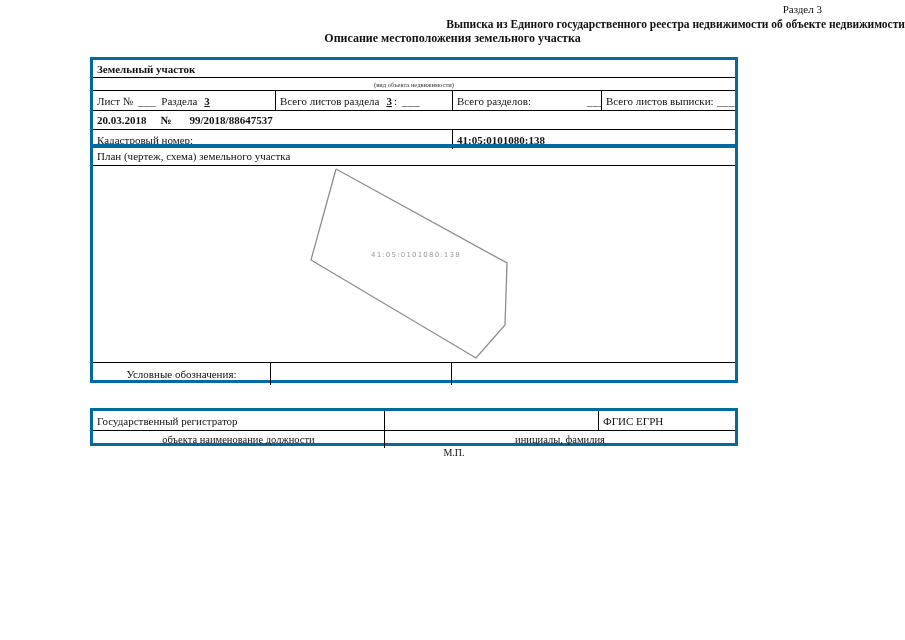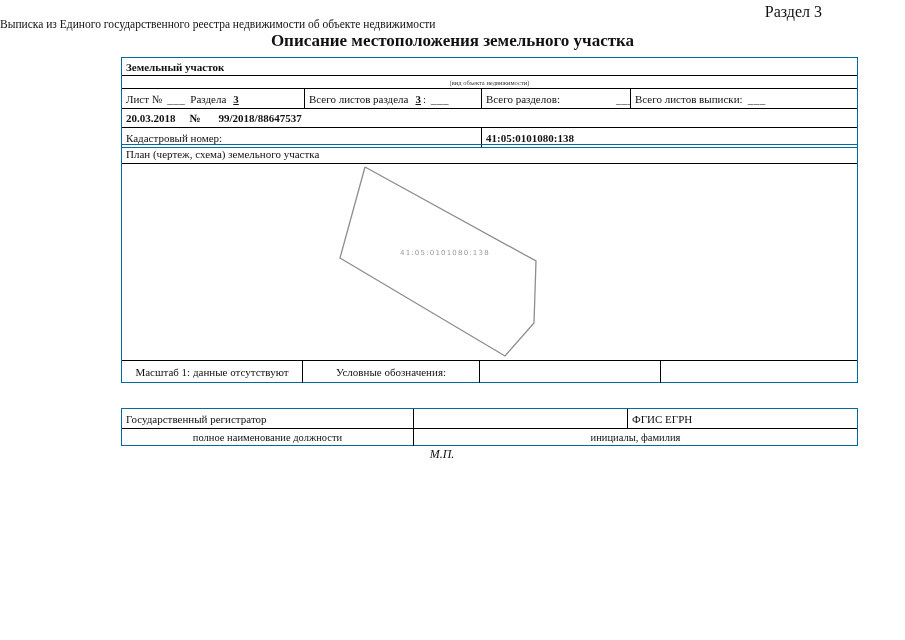--- a/index.html
+++ b/index.html
@@ -6,36 +6,35 @@
   .page{
     position:relative;
     width:905px;height:640px;
     background:#ffffff;
     font-family:"Liberation Serif","DejaVu Serif",serif;
     color:#111;
     overflow:hidden;
   }
   .section-label{
     position:absolute;top:3px;right:83px;
-    font-size:16px;
+    font-size:11px;
   }
   .title1{
     position:absolute;top:18px;left:0;width:100%;
-    text-align:left;font-size:11.5px;
+    text-align:right;font-size:11.5px;font-weight:bold;
   }
   .title2{
     position:absolute;top:31px;left:0;width:100%;
-    text-align:center;font-size:17px;font-weight:bold;
+    text-align:center;font-size:12px;font-weight:bold;
   }
   .tbl{
-    position:absolute;left:90px;width:737px;
-    border:1px solid #0369a1;
+    position:absolute;left:90px;width:648px;
+    border:3px solid #0369a1;
     box-sizing:border-box;
     font-size:11px;
-    margin-left:31px;
   }
   .row{display:flex;box-sizing:border-box;border-top:1px solid #000;align-items:center;}
   .row:first-child{border-top:none;}
   .cell{box-sizing:border-box;border-left:1px solid #000;height:100%;display:flex;align-items:center;overflow:hidden;white-space:nowrap;}
   .cell:first-child{border-left:none;}
   .cell.left{justify-content:flex-start;padding-left:4px;}
   .cell.center{justify-content:center;}
   .bold{font-weight:bold;}
   .val3{font-weight:bold;text-decoration:underline;padding:0 2px;}
   .blank{letter-spacing:0.5px;}
@@ -68,22 +67,22 @@
     font-family:"DejaVu Sans",sans-serif;
   }
   
   #registrar-table{top:408px;height:38px;}
   #registrar-table .r1{height:19px;}
   #registrar-table .r2{height:18px;font-size:10.5px;}
   .c-reg1{width:291px;}
   .c-reg2{width:214px;}
   .c-reg3{flex:1;}
   .stamp{
-    position:absolute;left:78px;top:447px;width:728px;
-    text-align:center;font-size:12px;font-style:italic;
+    position:absolute;left:90px;top:447px;width:728px;
+    text-align:center;font-size:10px;
   }
   .gap1{display:inline-block;width:14px;}
   .gap2{display:inline-block;width:18px;}
   .sp{display:inline-block;width:5px;}
 </style>
 </head>
 <body>
 
 <div class="page">
 
@@ -146,34 +145,33 @@
     <div class="row head">
       <div class="cell left">План (чертеж, схема) земельного участка</div>
     </div>
     <div class="draw">
       <svg width="725" height="196" viewBox="0 0 725 196">
         <polyline fill="none" stroke="#8d8d8d" stroke-width="1.3" stroke-linejoin="miter" points="243,3 414,97 412,159 383,192 218,94 243,3"></polyline>
       </svg>
       <div class="parcel-label">41:05:0101080:138</div>
     </div>
     <div class="row foot">
-      <div class="cell center c-scale">Масштаб 1: данные отсутствуют</div>
       <div class="cell center c-legend">Условные обозначения:</div>
       <div class="cell c-leg-empty1"></div>
       <div class="cell c-leg-empty2"></div>
     </div>
   </div>
 
   <div class="tbl" id="registrar-table">
     <div class="row r1">
       <div class="cell left c-reg1">Государственный регистратор</div>
       <div class="cell c-reg2"></div>
       <div class="cell left c-reg3">ФГИС ЕГРН</div>
     </div>
     <div class="row r2">
-      <div class="cell center c-reg1">полное наименование должности</div>
+      <div class="cell center c-reg1">объекта наименование должности</div>
       <div class="cell center c-reg3">инициалы, фамилия</div>
     </div>
   </div>
 
   <div class="stamp">М.П.</div>
 
 </div>
 
 </body></html>

